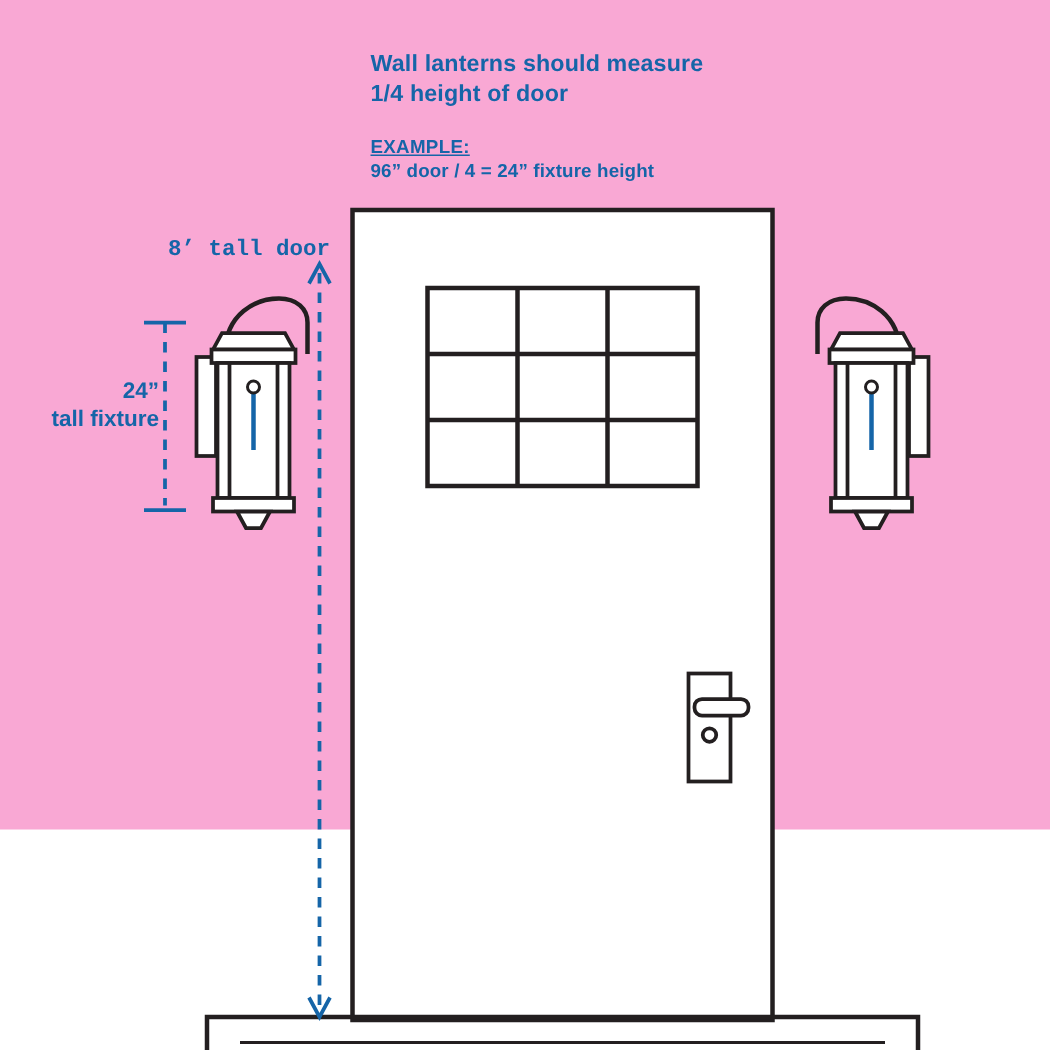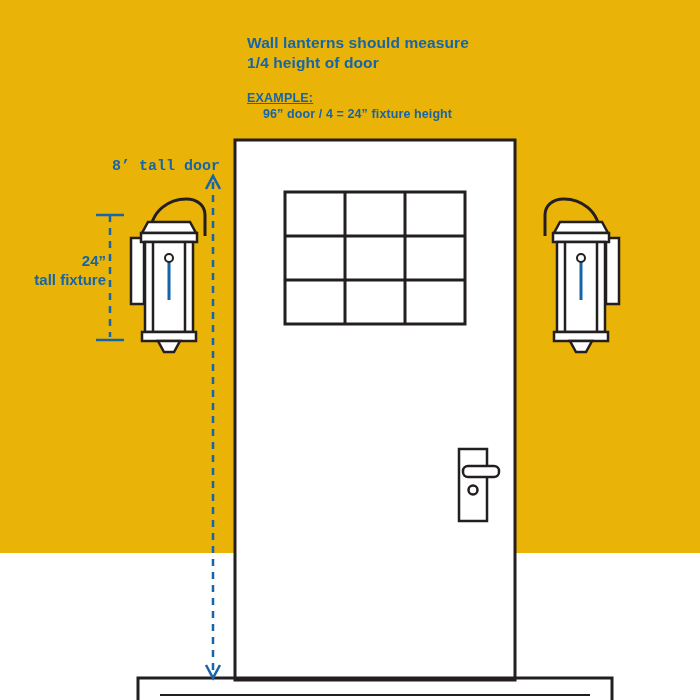--- a/index.html
+++ b/index.html
@@ -10,21 +10,21 @@
   body {
     width: 700px;
     height: 700px;
     font-family: "Liberation Sans", sans-serif;
     overflow: hidden;
   }
   #stage {
     position: relative;
     width: 700px;
     height: 553px;
-    background: #eab308;
+    background: #f9a8d4;
   }
   .txt {
     position: absolute;
     color: #1565a8;
     font-weight: bold;
     line-height: 1.28;
     white-space: pre;
   }
   #headline {
     left: 247px;
@@ -33,21 +33,21 @@
     letter-spacing: 0.1px;
   }
   #example-label {
     left: 247px;
     top: 90px;
     font-size: 12.5px;
     letter-spacing: 0.2px;
     text-decoration: underline;
   }
   #example-math {
-    left: 263px;
+    left: 247px;
     top: 106px;
     font-size: 12.5px;
     letter-spacing: 0.1px;
   }
   #door-label {
     left: 112px;
     top: 157px;
     font-size: 15px;
     font-family: Liberation Mono, monospace;
   }

